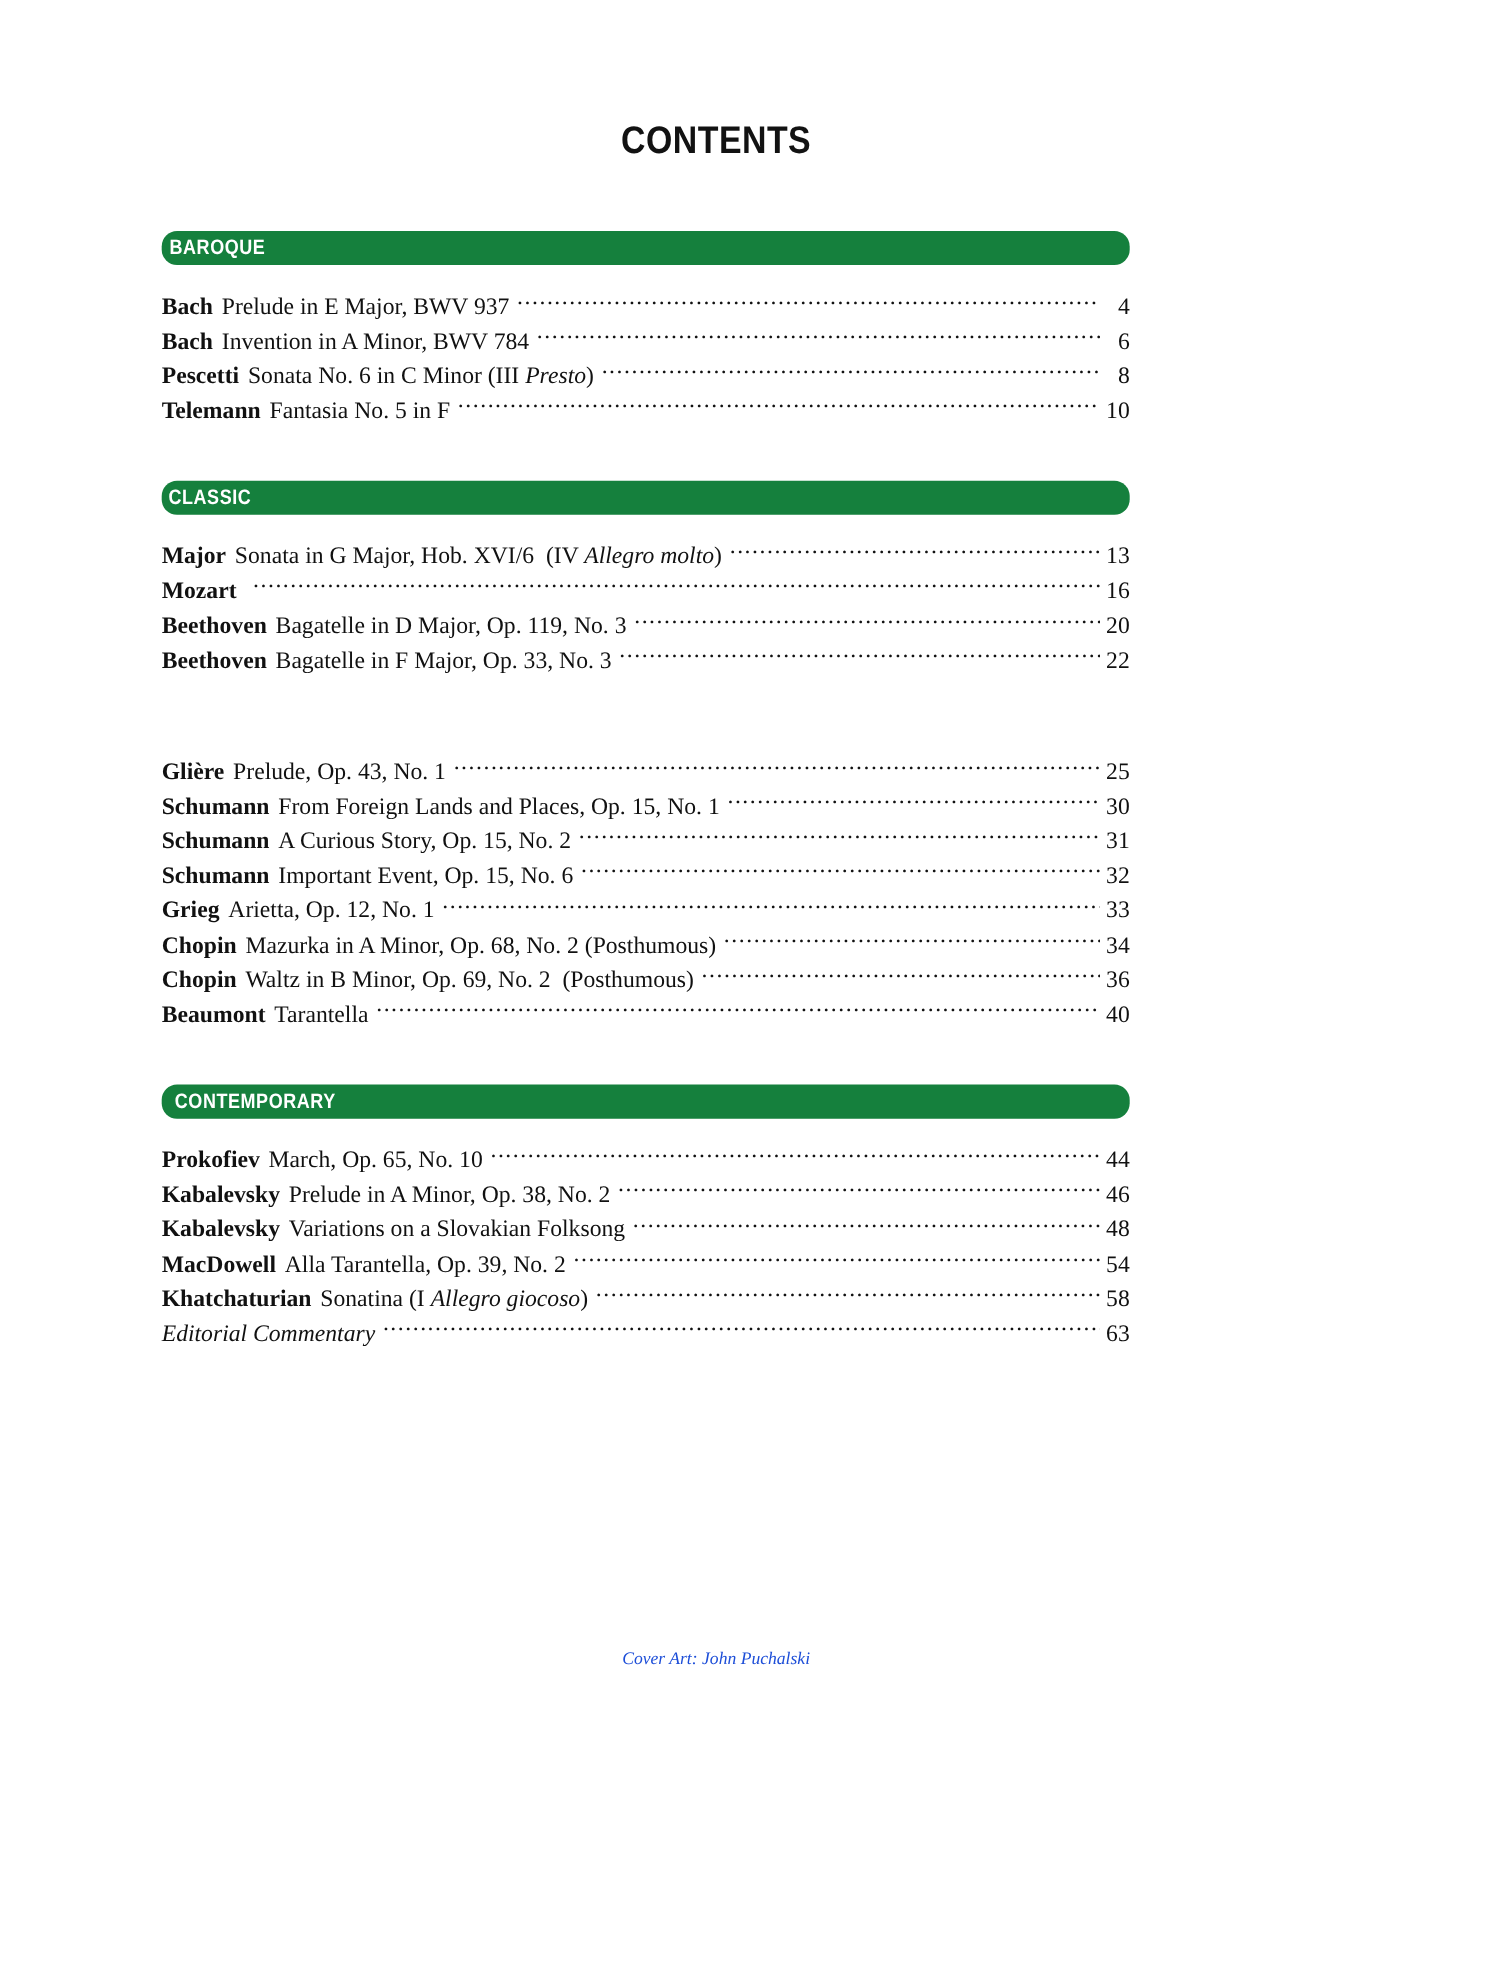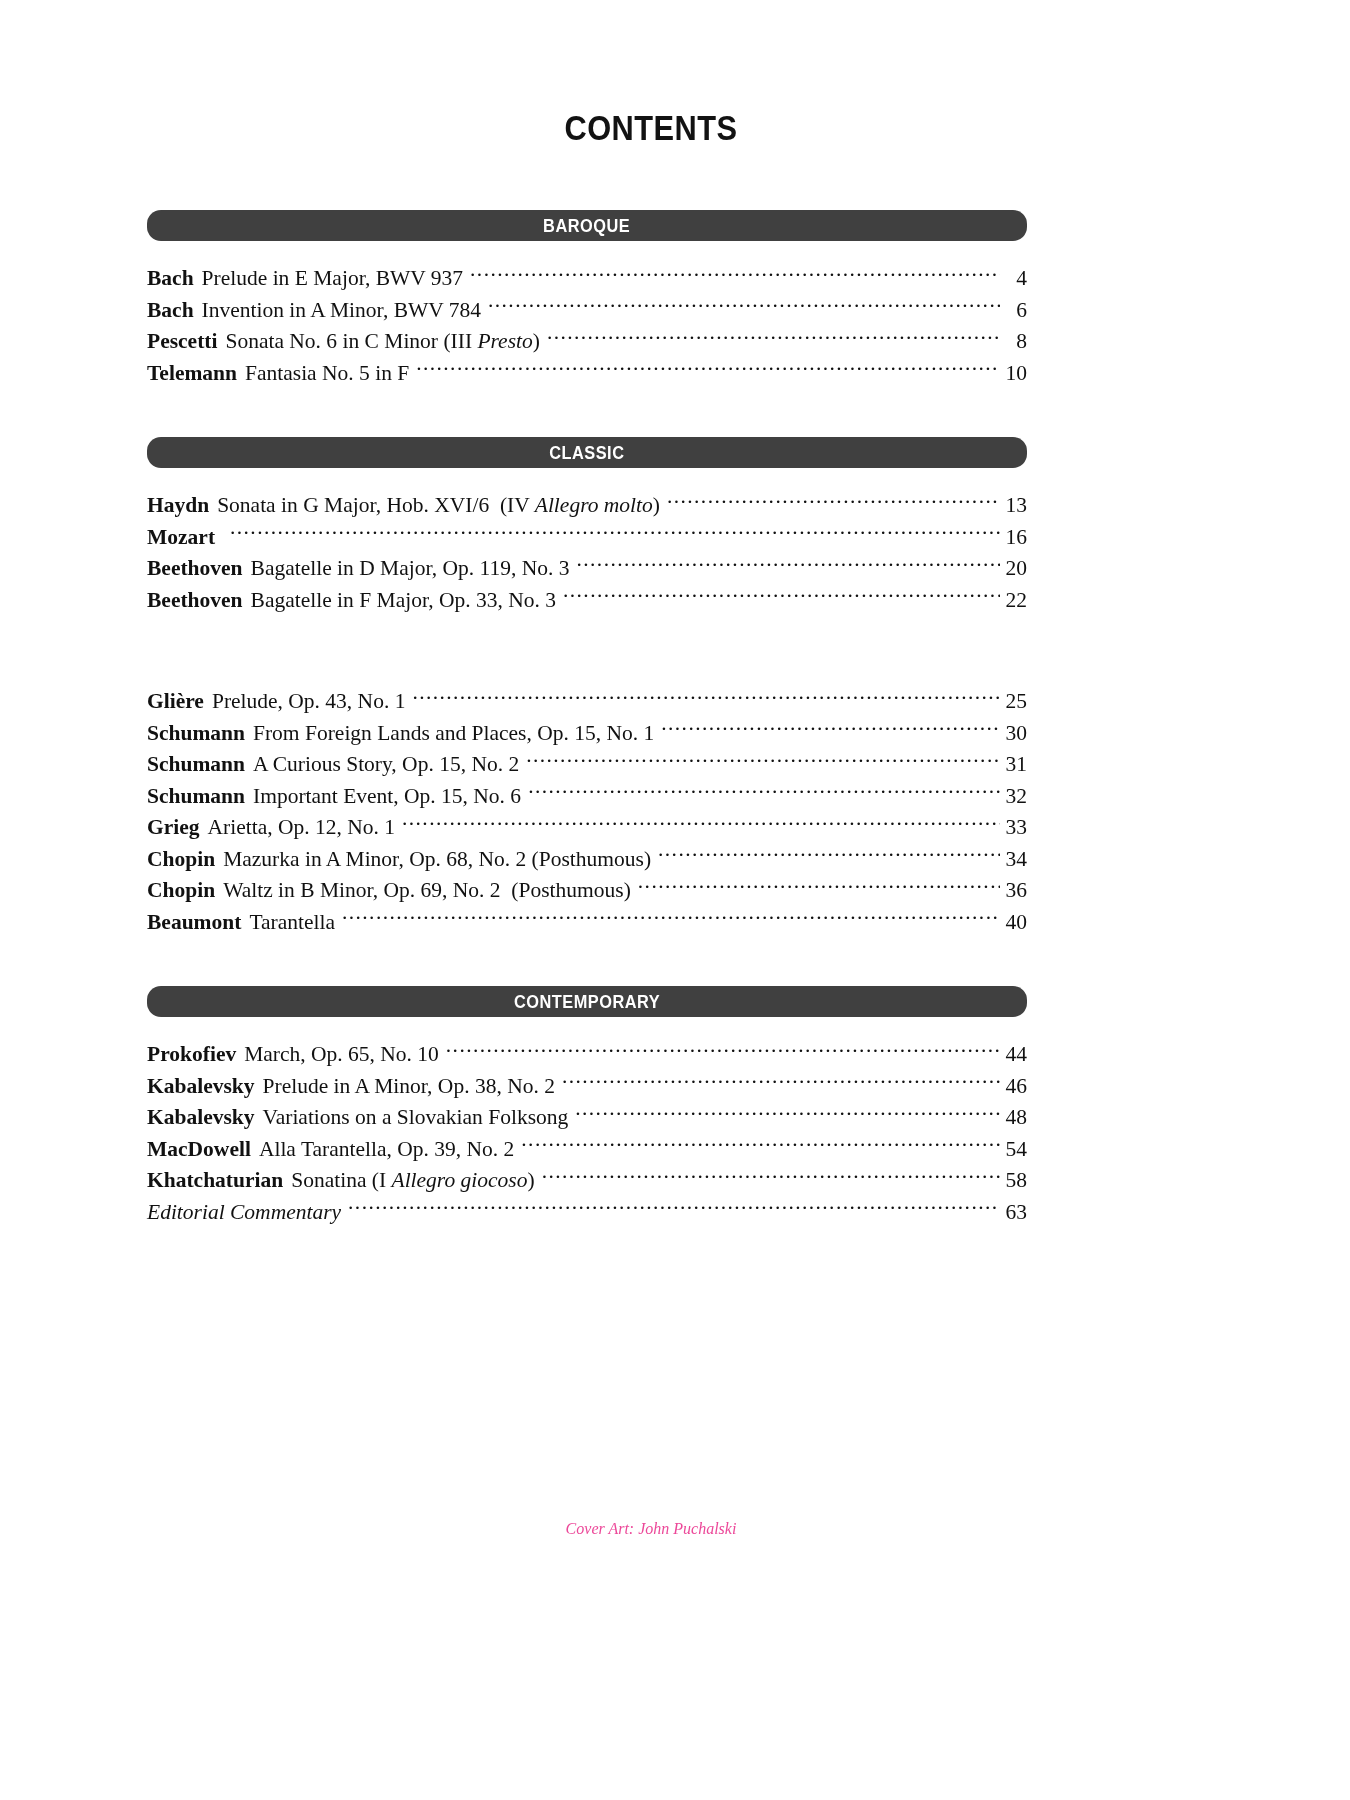--- a/index.html
+++ b/index.html
@@ -47,25 +47,25 @@
   }
 
   .section {
     margin: 0;
   }
   .section-spacer-baroque { height: 62px; }
   .section-spacer { height: 48px; }
 
   
   .section-bar {
-    background: #404040;
+    background: #15803d;
     height: 31px;
     display: flex;
     align-items: center;
-    justify-content: center;
+    justify-content: flex-start;
     width: 880px;
     border-radius: 14px;
   }
   .section-bar-label {
     font-family: "Liberation Sans", "DejaVu Sans", sans-serif;
     font-weight: bold;
     font-size: 19px;
     color: #ffffff;
     letter-spacing: 0.6px;
     transform: scaleX(0.86);
@@ -127,22 +127,21 @@
 
   
   .footer {
     position: absolute;
     left: 0;
     right: 0;
     top: 1500px;
     text-align: center;
     font-style: italic;
     font-size: 16px;
-    color: #ec4899;
-    margin-top: 20px;
+    color: #1d4ed8;
   }
 </style>
 </head>
 <body>
 
 <div class="page">
 
   <h1 class="page-title">CONTENTS</h1>
 
   <div class="content" id="contents-body">
@@ -182,21 +181,21 @@
           </div>
         </div>
       </div>
       <div class="section-spacer"></div>
       <div class="section">
         <div class="section-bar">
           <span class="section-bar-label">CLASSIC</span>
         </div>
         <div class="entries">
           <div class="entry">
-            <span class="entry-composer">Haydn</span>
+            <span class="entry-composer">Major</span>
             <span class="entry-title">Sonata in G Major, Hob. XVI/6&nbsp; (IV <em>Allegro molto</em>)</span>
             <span class="entry-gap-before-leader"></span>
             <span class="leader"></span>
             <span class="entry-page">13</span>
           </div>
           <div class="entry">
             <span class="entry-composer">Mozart</span>
             <span class="entry-gap-before-leader"></span>
             <span class="leader"></span>
             <span class="entry-page">16</span>

